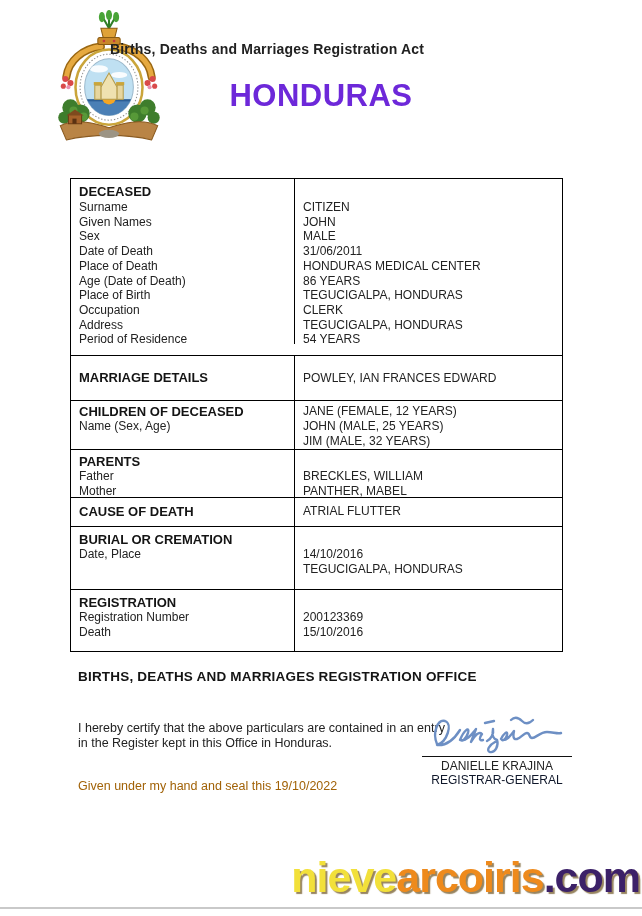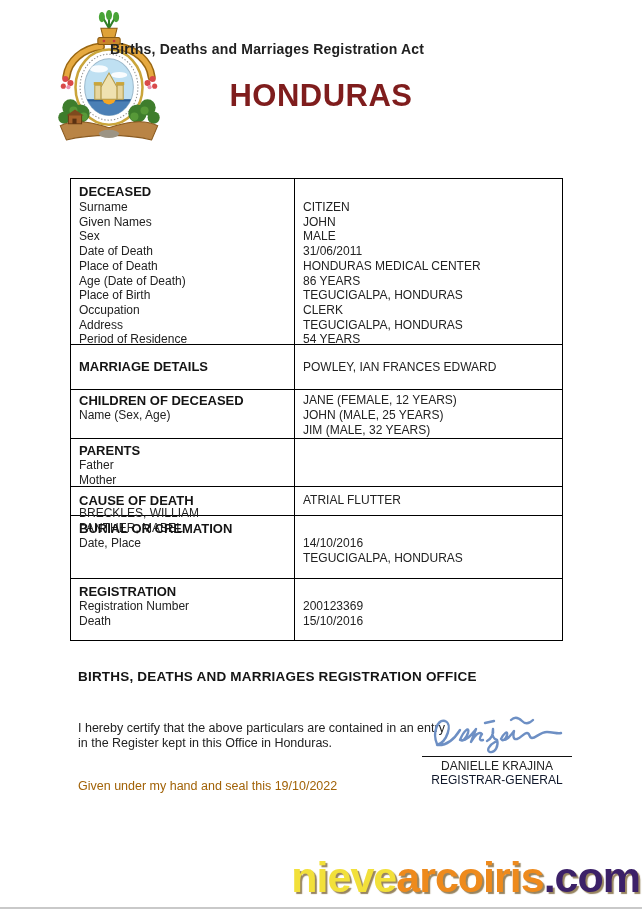--- a/index.html
+++ b/index.html
@@ -8,43 +8,43 @@
   .page {
     position:relative; width:642px; height:916px; background:#ffffff;
     overflow:hidden; margin:0 auto;
   }
 
   
   .emblem { position:absolute; left:56px; top:10px; width:106px; height:134px; }
   .act-title { position:absolute; left:0; top:41px; width:534px; text-align:center;
     font-size:14px; font-weight:bold; letter-spacing:.2px; color:#212121; }
   .country-title { position:absolute; left:0; top:78px; width:642px; text-align:center;
-    font-size:31px; font-weight:bold; letter-spacing:.5px; color:#7f1d1d; }
+    font-size:31px; font-weight:bold; letter-spacing:.5px; color:#6d28d9; }
   .doc-title { position:absolute; left:0; top:127px; width:642px; text-align:center;
     font-family:"Liberation Serif", serif; font-size:35px; font-weight:bold;
     letter-spacing:1px; color:#0d0d0d; }
 
   
   .cert-table { position:absolute; left:70px; top:178px; width:493px;
     border:1px solid #000; background:#fff; }
   .section { display:flex; }
   .section + .section { border-top:1px solid #000; }
   .cell-l { width:224px; border-right:1px solid #000; padding:0 6px 0 8px; }
   .cell-r { flex:1; padding:0 6px 0 8px; }
   .sec-title { font-size:13px; font-weight:bold; line-height:16px; color:#141414; }
   .lbl, .val { font-size:12px; line-height:14.7px; color:#222; white-space:nowrap; }
   .hdr-gap { height:16px; }
 
   .s-deceased { height:165px; } .s-deceased .cell-l, .s-deceased .cell-r { padding-top:5px; }
-  .s-marriage { height:45px; align-items:center; }
+  .s-marriage { height:45px; align-items:center;margin-top:11px; }
   .s-marriage .cell-l, .s-marriage .cell-r { height:100%; display:flex; align-items:center; }
   .s-children { height:49px; } .s-children .cell-l, .s-children .cell-r { padding-top:3px; }
   .s-children .val { line-height:15px; } .s-children .lbl { line-height:15px; }
   .s-children .sec-title { line-height:15px; }
-  .s-parents { height:48px;flex-direction:column; } .s-parents .cell-l { padding-top:4px; }
+  .s-parents { height:48px; } .s-parents .cell-l { padding-top:4px; }
   .s-parents .cell-r { padding-top:19px; }
   .s-parents .sec-title { line-height:15px; } .s-parents .lbl, .s-parents .val { line-height:14.5px; }
   .s-cause { height:29px; } .s-cause .cell-l, .s-cause .cell-r { padding-top:6px; }
   .s-burial { height:63px; } .s-burial .cell-l { padding-top:5px; }
   .s-burial .cell-r { padding-top:20px; }
   .s-burial .sec-title { line-height:15px; } .s-burial .lbl, .s-burial .val { line-height:15px; }
   .s-registration { height:62px; } .s-registration .cell-l { padding-top:5px; }
   .s-registration .cell-r { padding-top:20px; }
   .s-registration .sec-title { line-height:15px; }
   .s-registration .lbl, .s-registration .val { line-height:15px; }

